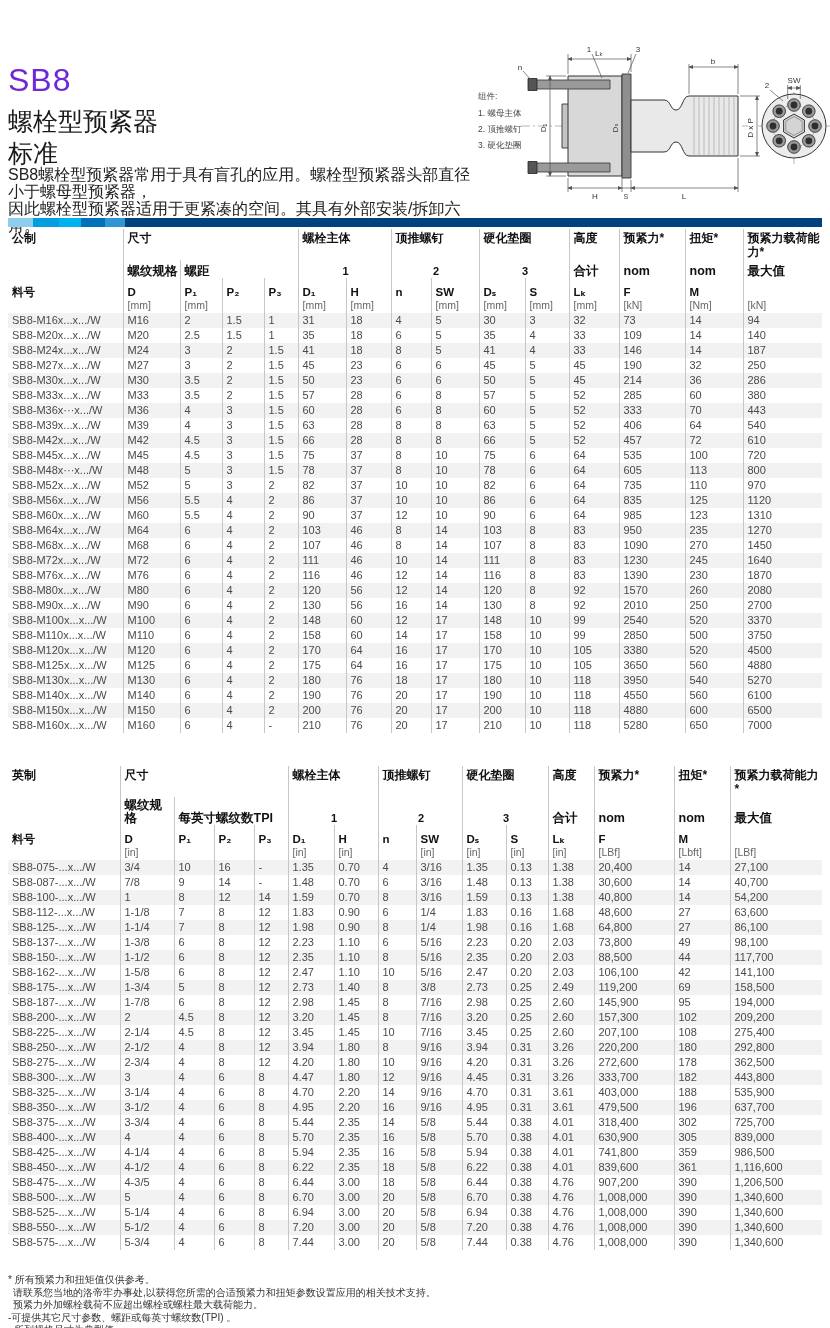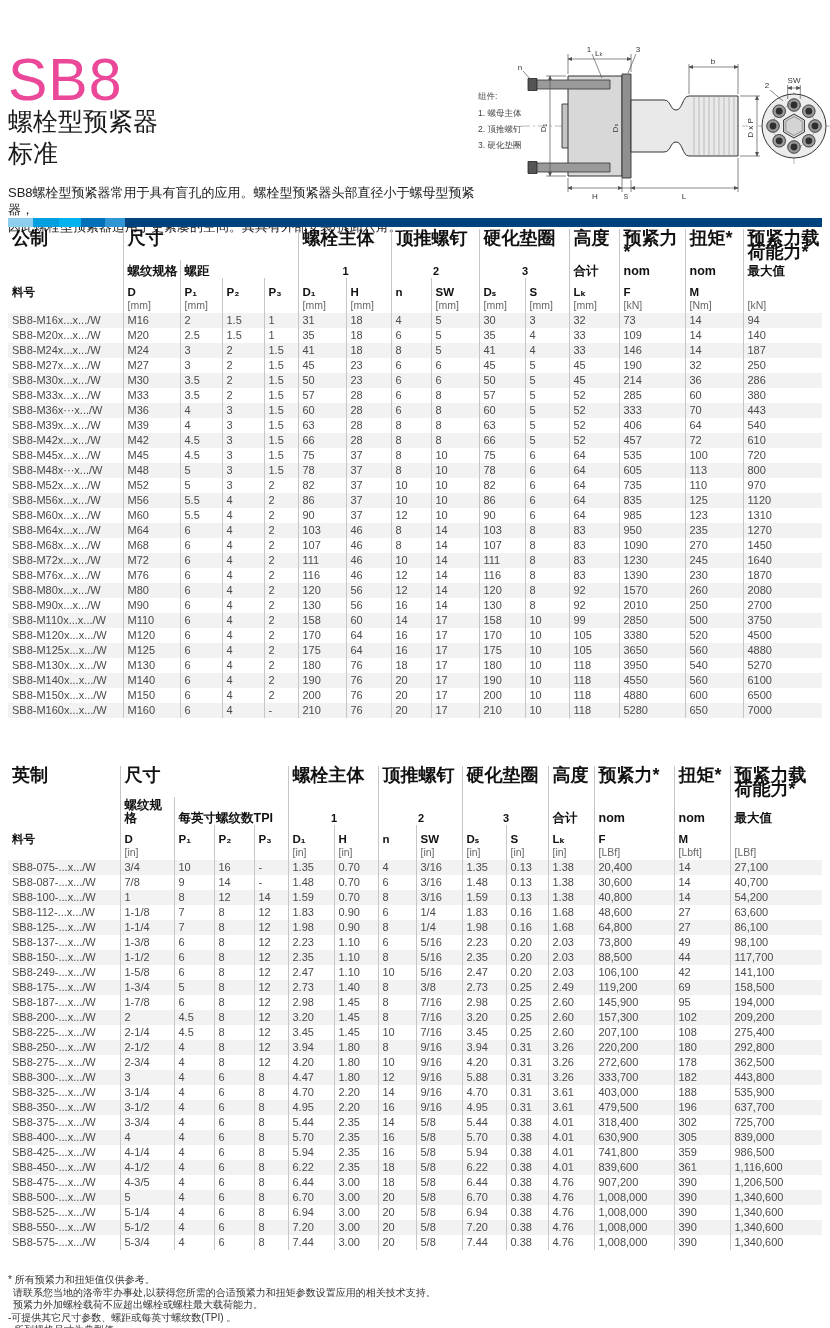--- a/index.html
+++ b/index.html
@@ -1,43 +1,43 @@
 <!DOCTYPE html>
 <html><head>
 <meta charset="utf-8">
 <style>
   html,body{margin:0;padding:0;background:#ffffff;}
   body{font-family:"Liberation Sans","DejaVu Sans",sans-serif;color:#1a1a1a;}
   .page{position:relative;width:830px;height:1328px;background:#fff;overflow:hidden;}
 
   
   .titleblock{position:absolute;left:8px;top:56px;}
-  .product{font-size:59px;font-weight:300;line-height:48px;letter-spacing:1px;color:#ec4899;}
+  .product{font-size:32px;font-weight:300;line-height:48px;letter-spacing:1px;color:#6d28d9;}
   .subtitle{font-size:25px;font-weight:400;line-height:30px;color:#1a1a1a;margin-top:2px;}
   .variant{font-size:25px;font-weight:300;line-height:30px;color:#1a1a1a;margin-top:2px;}
-  .desc{position:absolute;left:8px;top:184px;font-size:13px;line-height:17px;color:#222;width:470px;}
+  .desc{position:absolute;left:8px;top:166px;font-size:16px;line-height:17px;color:#222;width:470px;}
 
   
   .diagram{position:absolute;left:476px;top:38px;width:354px;height:178px;}
   .legend{position:absolute;left:2px;top:50px;font-size:8.5px;line-height:16px;color:#444;}
   .legend .lg-title{margin-bottom:1px;}
   .dwg{position:absolute;left:0;top:0;}
 
   
   .accentbar{position:absolute;left:8px;top:218px;width:814px;height:9px;display:flex;}
   .accentbar span{display:block;height:100%;}
   .accentbar .s1{width:25px;} .accentbar .s2{width:26px;} .accentbar .s3{width:22px;}
   .accentbar .s4{width:24px;} .accentbar .s5{width:20px;} .accentbar .s6{flex:1;}
 
   table.tbl{position:absolute;left:8px;width:814px;border-collapse:collapse;table-layout:fixed;}
   table.metric{top:229px;}
   table.imperial{top:766px;}
 
   .tbl th{ text-align:left;padding:2px 2px 1px 4px;font-weight:bold;color:#111;vertical-align:top;}
-  .tbl .r1 th{font-size:18px;line-height:14px;height:20px;}
+  .tbl .r1 th{font-size:12px;line-height:14px;height:20px;}
   .tbl .r2 th{font-size:12.5px;line-height:13px;height:16px;vertical-align:bottom;padding-bottom:0;}
   .tbl .r2 th.num{font-size:11px;text-align:center;padding-bottom:0;}
   .tbl .r3 th{height:32px;vertical-align:bottom;padding-bottom:1px;}
   .sym{font-size:11.5px;font-weight:bold;color:#111;line-height:13px;min-height:13px;}
   .unit{font-size:10.5px;font-weight:normal;color:#666;line-height:13px;min-height:13px;}
   .bl{border-left:1px solid #c6c6c6;}
 
   .tbl td{font-size:11px;color:#4a4a4a;height:15px;line-height:15px;padding:0 2px 0 4px;white-space:nowrap;overflow:hidden;}
   .tbl td + td{border-left:1px solid #c6c6c6;}
   .tbl tbody tr:nth-child(odd){background:#f2f2f2;}
@@ -643,20 +643,37 @@
           <td>16</td>
           <td>14</td>
           <td>130</td>
           <td>8</td>
           <td>92</td>
           <td>2010</td>
           <td>250</td>
           <td>2700</td>
         </tr>
         <tr>
+          <td>SB8-M100x...x.../W</td>
+          <td>M100</td>
+          <td>6</td>
+          <td>4</td>
+          <td>2</td>
+          <td>148</td>
+          <td>60</td>
+          <td>12</td>
+          <td>17</td>
+          <td>148</td>
+          <td>10</td>
+          <td>99</td>
+          <td>2540</td>
+          <td>520</td>
+          <td>3370</td>
+        </tr>
+        <tr>
           <td>SB8-M110x...x.../W</td>
           <td>M110</td>
           <td>6</td>
           <td>4</td>
           <td>2</td>
           <td>158</td>
           <td>60</td>
           <td>14</td>
           <td>17</td>
           <td>158</td>
@@ -990,21 +1007,21 @@
           <td>8</td>
           <td>5/16</td>
           <td>2.35</td>
           <td>0.20</td>
           <td>2.03</td>
           <td>88,500</td>
           <td>44</td>
           <td>117,700</td>
         </tr>
         <tr>
-          <td>SB8-249-...x.../W</td>
+          <td>SB8-162-...x.../W</td>
           <td>1-5/8</td>
           <td>6</td>
           <td>8</td>
           <td>12</td>
           <td>2.47</td>
           <td>1.10</td>
           <td>10</td>
           <td>5/16</td>
           <td>2.47</td>
           <td>0.20</td>
@@ -1118,21 +1135,21 @@
         <tr>
           <td>SB8-300-...x.../W</td>
           <td>3</td>
           <td>4</td>
           <td>6</td>
           <td>8</td>
           <td>4.47</td>
           <td>1.80</td>
           <td>12</td>
           <td>9/16</td>
-          <td>5.88</td>
+          <td>4.45</td>
           <td>0.31</td>
           <td>3.26</td>
           <td>333,700</td>
           <td>182</td>
           <td>443,800</td>
         </tr>
         <tr>
           <td>SB8-325-...x.../W</td>
           <td>3-1/4</td>
           <td>4</td>

